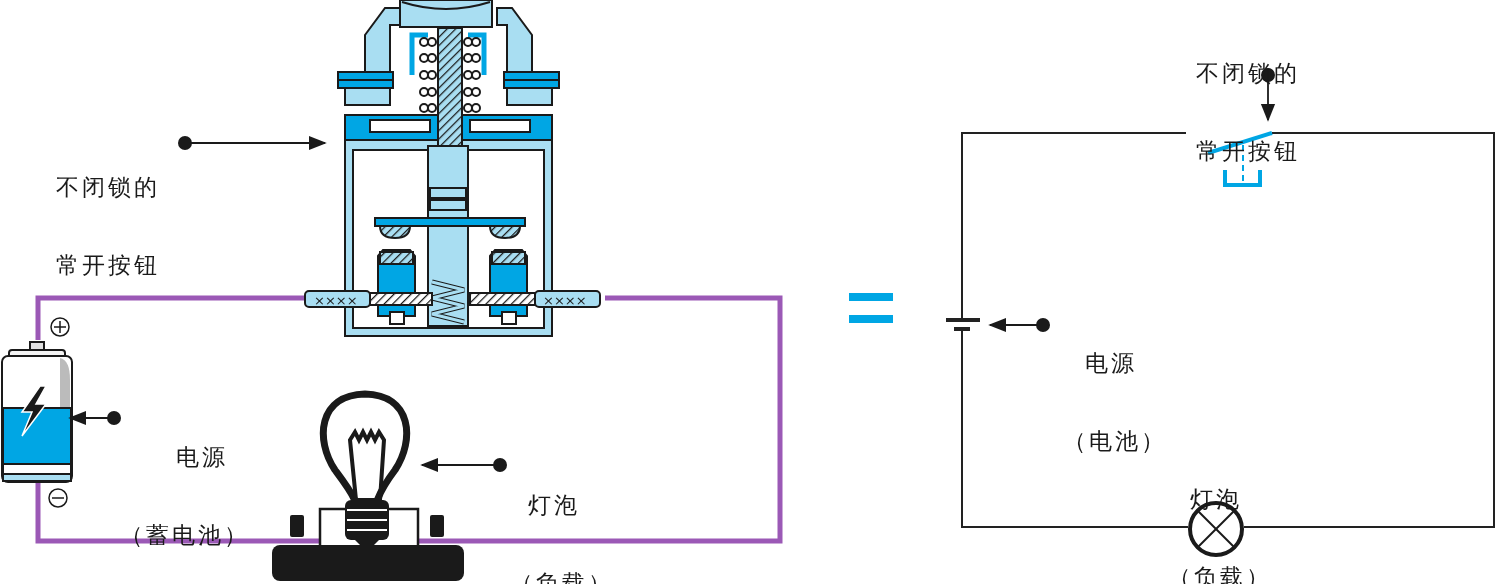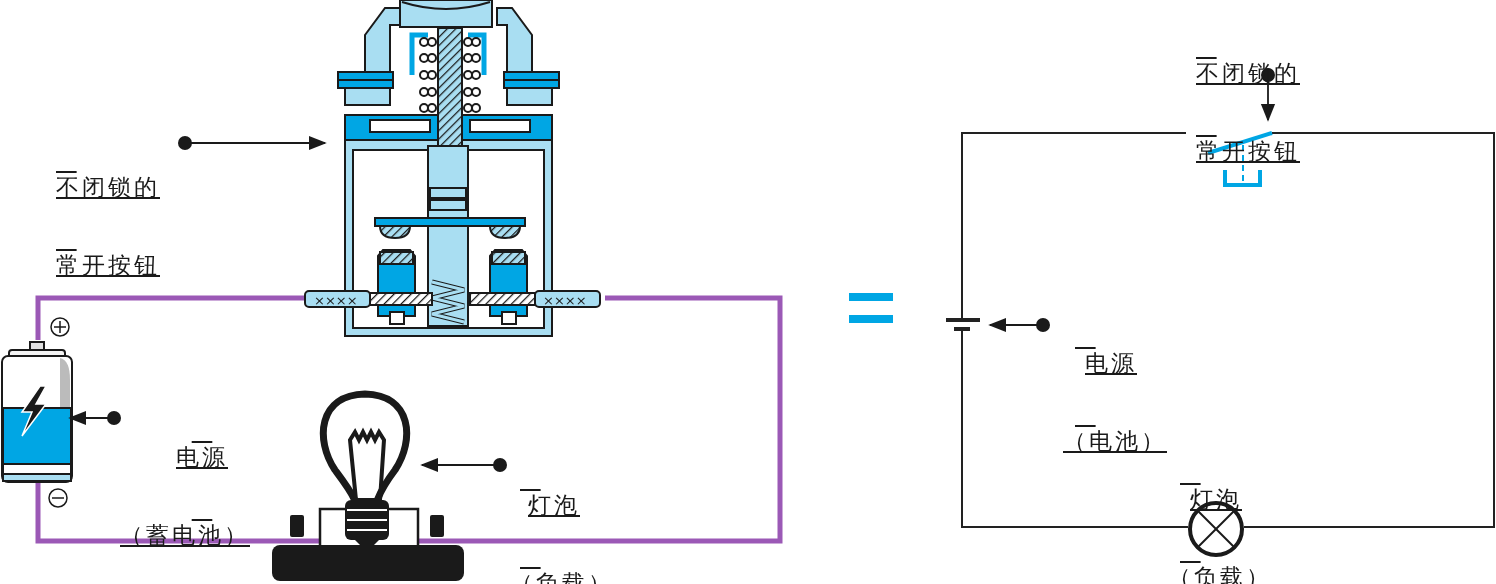--- a/index.html
+++ b/index.html
@@ -1,20 +1,20 @@
 <!DOCTYPE html>
 <html><head>
 <meta charset="utf-8">
 <style>
   html, body { margin: 0; padding: 0; background: #ffffff; }
   body { width: 1496px; height: 584px; position: relative; overflow: hidden;
          font-family: "DejaVu Sans", sans-serif; }
   svg { position: absolute; left: 0; top: 0; }
   .lbl { position: absolute; font-family: "DejaVu Serif", serif; font-size: 23px;
-         color: #1a1a1a; line-height: 26px; letter-spacing: 3px; white-space: pre; text-decoration: underline; }
+         color: #1a1a1a; line-height: 26px; letter-spacing: 3px; white-space: pre; }
 </style>
 </head>
 <body>
 
 <svg width="1496" height="584" viewBox="0 0 1496 584">
   <defs>
     <pattern id="hatch" width="6" height="6" patternUnits="userSpaceOnUse" patternTransform="rotate(45)">
       <rect width="6" height="6" fill="#a9def2"></rect>
       <line x1="0" y1="0" x2="0" y2="6" stroke="#1a1a1a" stroke-width="2.5"></line>
     </pattern>

